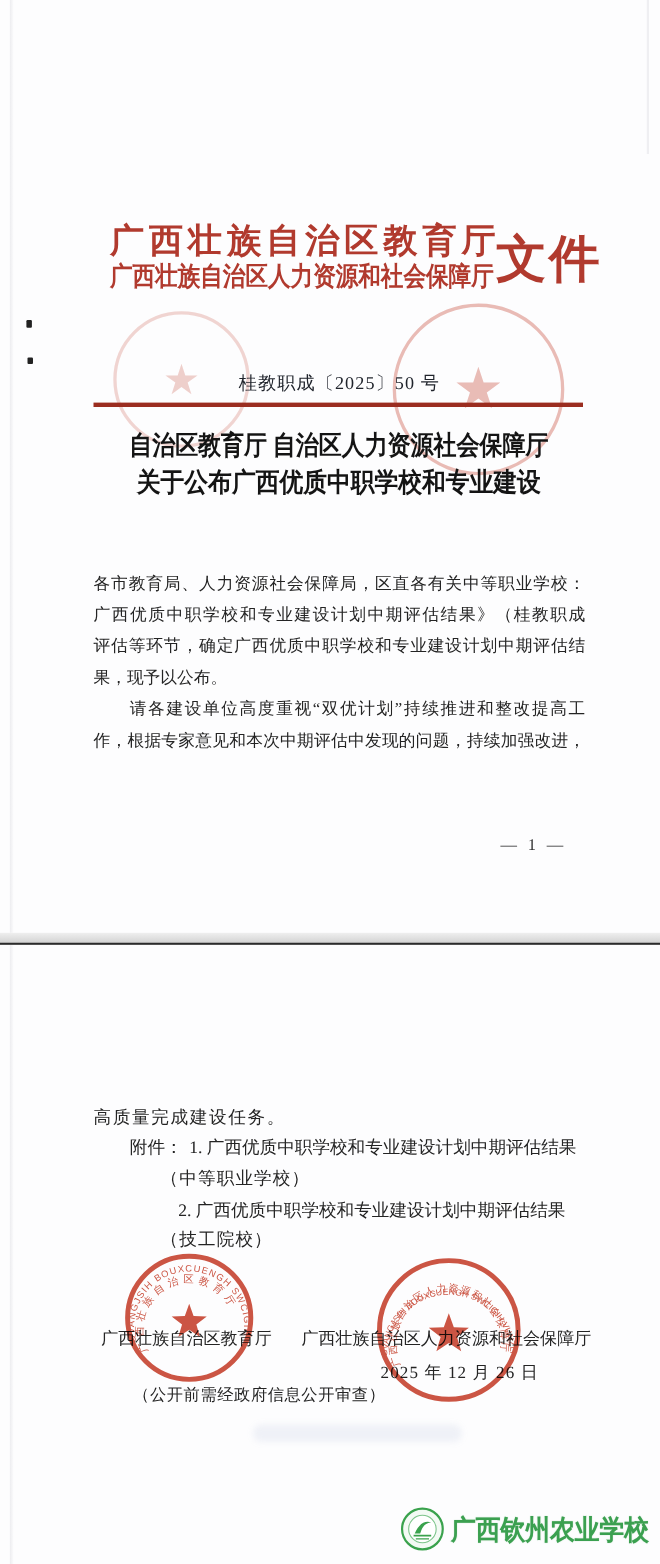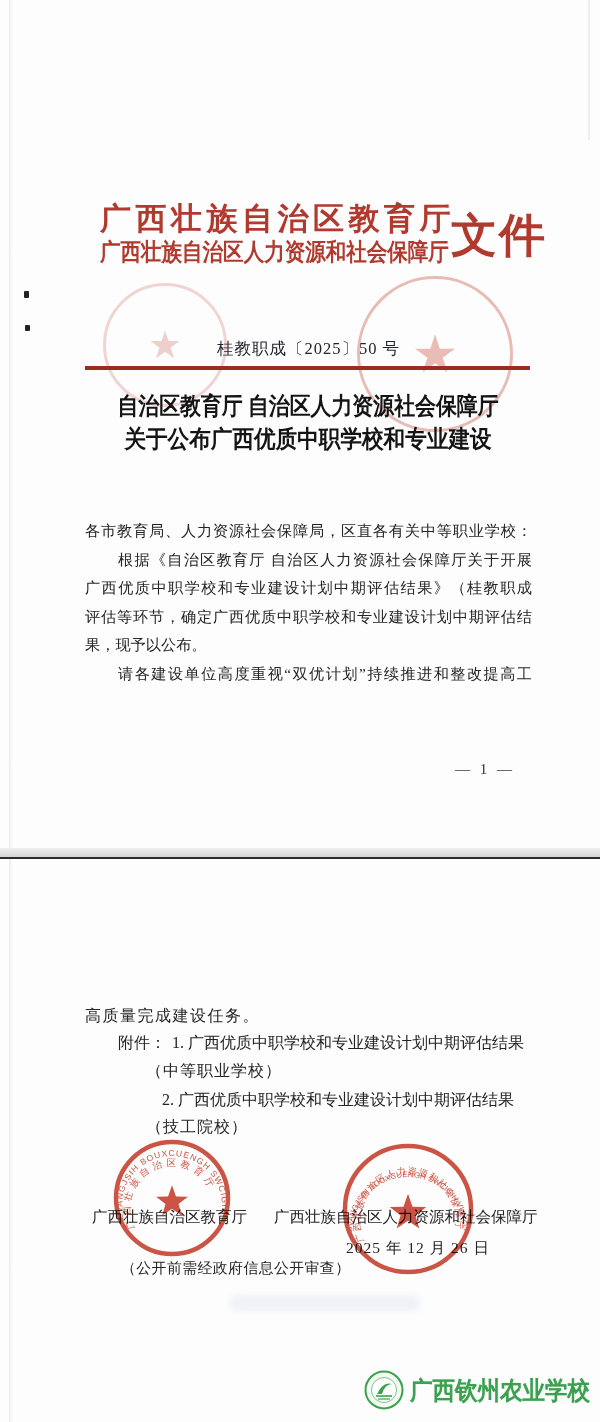--- a/index.html
+++ b/index.html
@@ -102,25 +102,25 @@
     <div class="doc-number">桂教职成〔2025〕50 号</div>
     <div class="red-rule"></div>
 
     <div class="title">
       <div class="tl t1">自治区教育厅  自治区人力资源社会保障厅</div>
       <div class="tl t2">关于公布广西优质中职学校和专业建设</div>
     </div>
 
     <div class="body-block">
       <div class="bl">各市教育局、人力资源社会保障局，区直各有关中等职业学校：</div>
-      <div class="bl indent">根据《自治区教育厅 自治区人力资源社会保障厅关于开展</div>
       <div class="bl">广西优质中职学校和专业建设计划中期评估结果》（桂教职成</div>
       <div class="bl">评估等环节，确定广西优质中职学校和专业建设计划中期评估结</div>
       <div class="bl short">果，现予以公布。</div>
       <div class="bl indent">请各建设单位高度重视“双优计划”持续推进和整改提高工</div>
+      <div class="bl">作，根据专家意见和本次中期评估中发现的问题，持续加强改进，</div>
     </div>
 
     <div class="page-num">— 1 —</div>
   </div>
 
   <div class="divider"></div>
 
   <div class="page page2">
     <div class="edge-left"></div>
 

